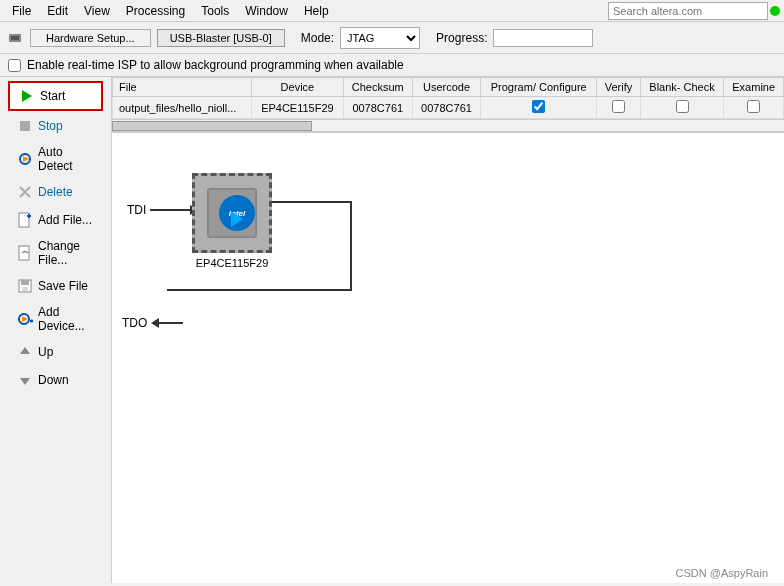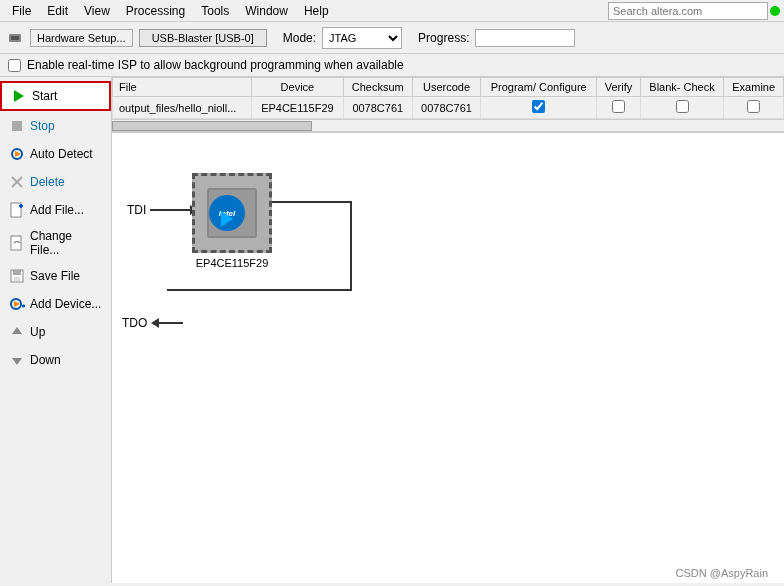--- a/index.html
+++ b/index.html
@@ -7,35 +7,35 @@
 
     
     .menubar { display: flex; align-items: center; background: #f0f0f0; border-bottom: 1px solid #ccc; padding: 2px 4px; height: 22px; }
     .menubar-item { padding: 2px 8px; cursor: pointer; font-size: 12px; color: #000; }
     .menubar-search { margin-left: auto; display: flex; align-items: center; }
     .menubar-search input { width: 160px; height: 18px; border: 1px solid #aaa; padding: 0 4px; font-size: 11px; }
     .green-dot { width: 10px; height: 10px; background: #00cc00; border-radius: 50%; margin-left: 2px; }
 
     
     .toolbar { display: flex; align-items: center; background: #f0f0f0; border-bottom: 1px solid #ccc; padding: 4px 6px; height: 32px; gap: 6px; }
-    .hw-btn { display: flex; align-items: center; gap: 3px; background: #f0f0f0; border: 1px solid #aaa; padding: 2px 6px; cursor: pointer; font-size: 11px; }
+    .hw-btn { display: flex; align-items: center; gap: 3px; background: #f0f0f0; border: 1px solid #aaa; padding: 2px 15px; cursor: pointer; font-size: 11px; }
     .hw-label { background: #e8e8e8; border: 1px solid #999; padding: 2px 12px; font-size: 11px; }
     .mode-label { font-size: 12px; margin-left: 10px; }
     .mode-select { height: 22px; font-size: 11px; border: 1px solid #aaa; background: white; padding: 0 2px; min-width: 80px; }
     .progress-label { font-size: 12px; margin-left: 10px; }
     .progress-bar-container { border: 1px solid #aaa; background: white; width: 100px; height: 18px; }
 
     
     .checkbox-row { display: flex; align-items: center; gap: 6px; padding: 4px 8px; background: #f0f0f0; border-bottom: 1px solid #ccc; font-size: 12px; }
 
     
     .main-content { display: flex; height: calc(586px - 22px - 32px - 26px); }
 
     
-    .sidebar { width: 112px; background: #f0f0f0; border-right: 1px solid #ccc; padding: 4px 0; display: flex; flex-direction: column; gap: 2px; }
+    .sidebar { width: 112px; background: #f0f0f0; border-right: 1px solid #ccc; padding: 4px 8px; display: flex; flex-direction: column; gap: 2px; }
     .sidebar-btn { display: flex; align-items: center; gap: 4px; padding: 4px 8px; cursor: pointer; font-size: 12px; width: 100%; background: transparent; border: none; text-align: left; }
     .sidebar-btn.active { border: 2px solid #cc0000; background: #fff; }
     .sidebar-btn.disabled { color: #0369a1; cursor: default; }
 
     
     .icon { width: 18px; height: 18px; display: inline-flex; align-items: center; justify-content: center; flex-shrink: 0; }
 
     
     .right-panel { flex: 1; display: flex; flex-direction: column; overflow: hidden; }
 
@@ -45,21 +45,21 @@
     .prog-table th { background: #f0f0f0; border: 1px solid #ccc; padding: 3px 6px; font-size: 11px; font-weight: normal; text-align: center; }
     .prog-table td { border: 1px solid #ddd; padding: 3px 6px; font-size: 11px; text-align: center; }
     .prog-table td.file-col { text-align: left; border-radius: 6px; }
     .prog-table .th-left { text-align: left; }
     .scrollbar-h { height: 12px; background: #f0f0f0; border-top: 1px solid #ccc; position: relative; }
     .scrollbar-h-thumb { position: absolute; left: 0; top: 1px; width: 200px; height: 10px; background: #ccc; border: 1px solid #999; }
 
     
     .diagram-area { flex: 1; background: white; position: relative; overflow: hidden; }
     .chip-box { width: 80px; height: 80px; border: 3px dashed #555; background: #b0b0b0; display: flex; flex-direction: column; align-items: center; justify-content: center; position: relative; }
-    .chip-inner { width: 50px; height: 50px; border: 2px solid #888; background: #999; display: flex; align-items: center; justify-content: flex-start; border-radius: 3px; }
+    .chip-inner { width: 50px; height: 50px; border: 2px solid #888; background: #999; display: flex; align-items: center; justify-content: flex-end; border-radius: 3px; }
     .intel-circle { width: 36px; height: 36px; background: #0071c5; border-radius: 50%; display: flex; align-items: center; justify-content: center; position: relative; }
     .play-triangle { width: 0; height: 0; border-top: 8px solid transparent; border-bottom: 8px solid transparent; border-left: 12px solid #00aaff; position: absolute; bottom: 4px; left: 50%; transform: translateX(-50%); }
 
     
     .watermark { position: absolute; bottom: 4px; right: 16px; font-size: 11px; color: #888; margin-left: 12px; }
 
     
     input[type=checkbox] { width: 13px; height: 13px; }
 
     .checked-blue { accent-color: #0078d7; }

